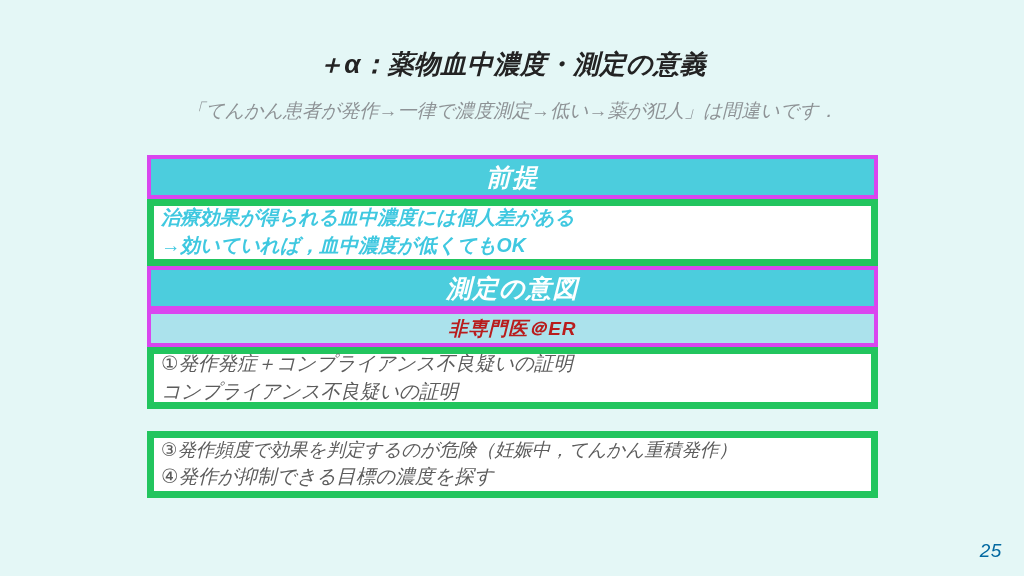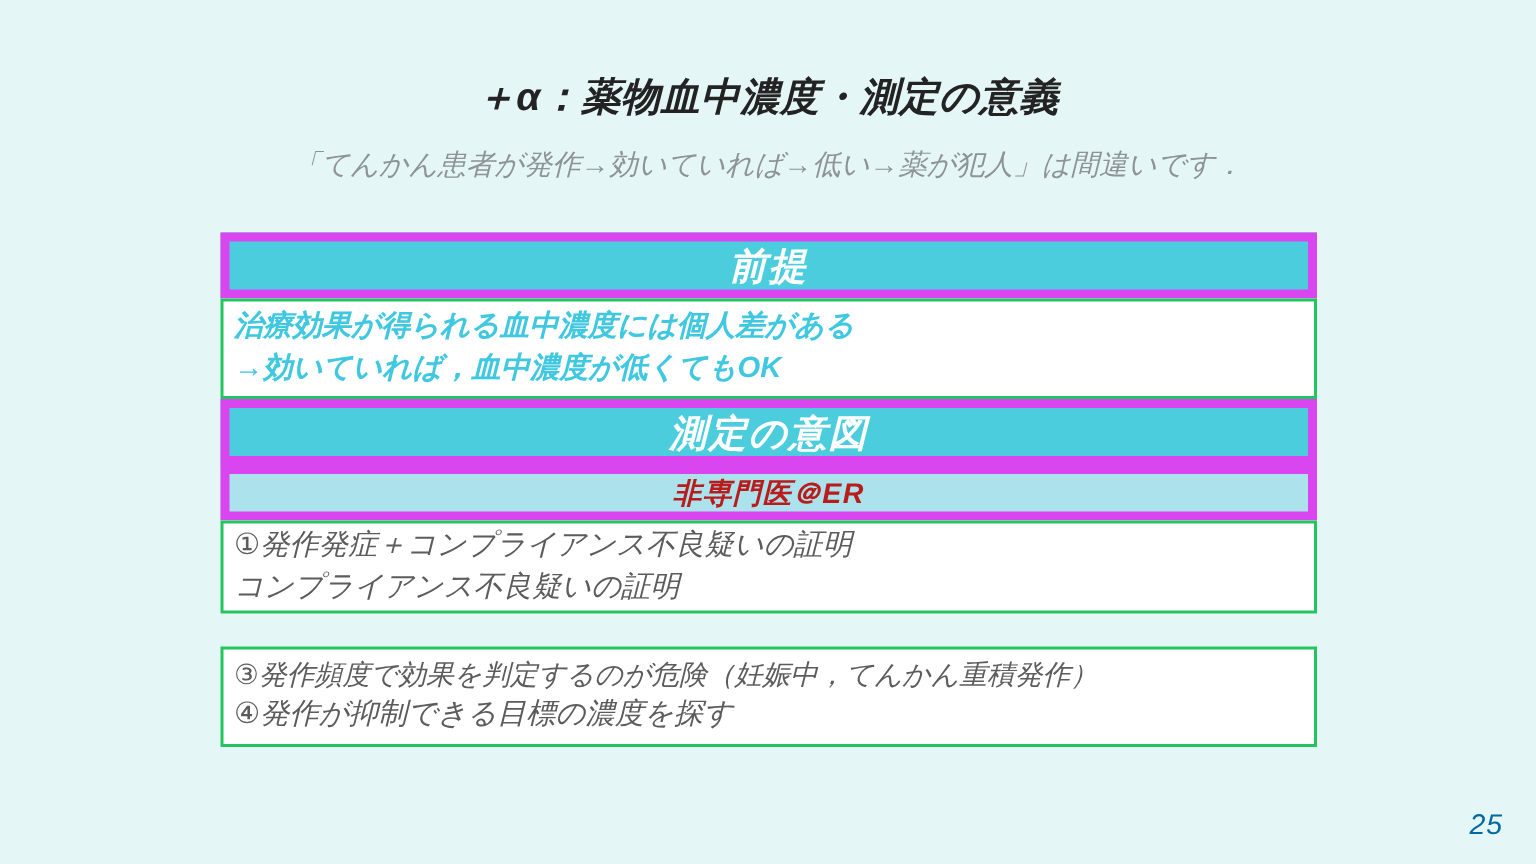--- a/index.html
+++ b/index.html
@@ -62,21 +62,21 @@
     display: flex;
     flex-direction: column;
   }
 
   .band {
     box-sizing: border-box;
     width: 100%;
     display: flex;
     align-items: center;
     justify-content: center;
-    border: 6px solid #d946ef;
+    border: 4px solid #d946ef;
   }
 
   .band-major {
     background: #4ccddd;
     height: 44px;
     color: #ffffff;
     font-size: 25px;
     font-weight: 700;
     letter-spacing: 0.06em;
   }
@@ -87,21 +87,21 @@
     color: #b91c1c;
     font-size: 19px;
     font-weight: 700;
     letter-spacing: 0.05em;
   }
 
   .cell {
     box-sizing: border-box;
     width: 100%;
     background: #ffffff;
-    border: 2px solid #22c55e;
+    border: 7px solid #22c55e;
     padding: 8px 8px 9px 7px;
     display: flex;
     flex-direction: column;
     justify-content: center;
   }
 
   .cell-premise {
     height: 67px;
   }
   .cell-er {
@@ -142,21 +142,21 @@
     letter-spacing: 0.03em;
   }
 </style>
 </head>
 <body>
 
 <div class="slide">
 
   <div class="slide-title">＋α：薬物血中濃度・測定の意義</div>
 
-  <div class="slide-subtitle">「てんかん患者が発作→効いていれば→低い→薬が犯人」は間違いです．</div>
+  <div class="slide-subtitle">「てんかん患者が発作→一律で濃度測定→低い→薬が犯人」は間違いです．</div>
 
   <div class="table-block">
 
     <div class="band band-major">前提</div>
 
     <div class="cell cell-premise">
       <div class="line line-cyan">治療効果が得られる血中濃度には個人差がある</div>
       <div class="line line-cyan">→効いていれば，血中濃度が低くてもOK</div>
     </div>
 

